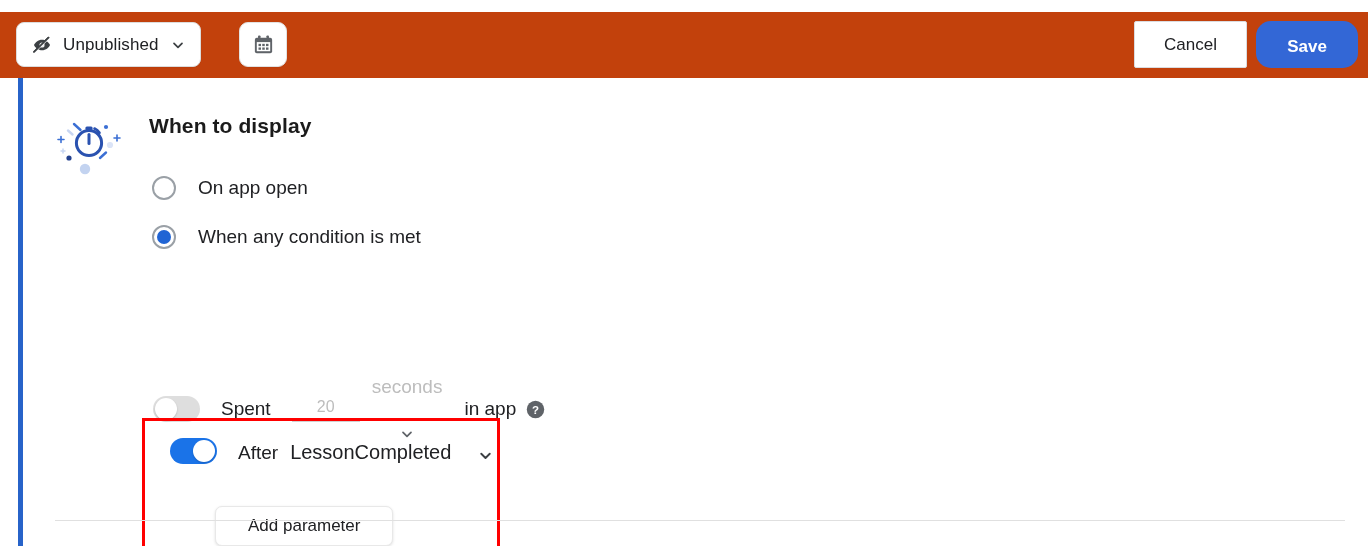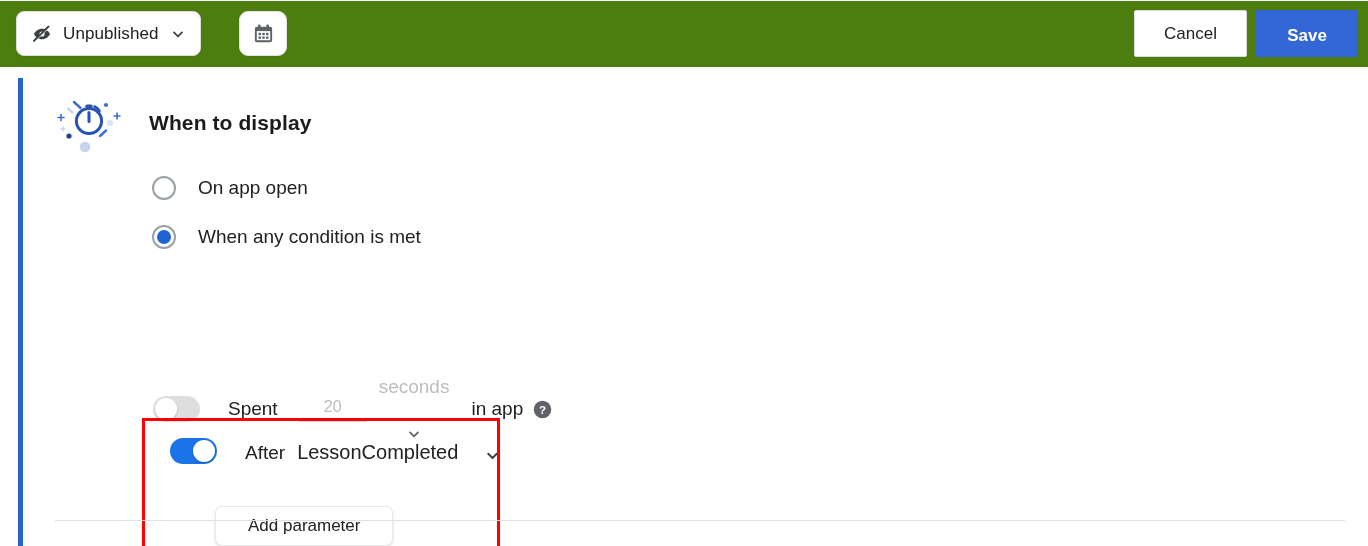--- a/index.html
+++ b/index.html
@@ -12,24 +12,24 @@
     background: #ffffff;
     font-family: "Liberation Sans", sans-serif;
     overflow: hidden;
     position: relative;
   }
 
   
   .topbar {
     position: absolute;
     left: 0;
-    top: 1px;
+    top: 12px;
     width: 1368px;
     height: 66px;
-    background: #4d7c0f;
+    background: #c2410c;
     box-sizing: border-box;
   }
 
   .status-button {
     position: absolute;
     left: 16px;
     top: 10px;
     height: 45px;
     display: flex;
     align-items: center;
@@ -97,21 +97,21 @@
     padding: 0;
   }
   .save-button {
     position: absolute;
     left: 1256px;
     top: 9px;
     width: 102px;
     height: 47px;
     background: #3367d6;
     border: none;
-    border-radius: 1px;
+    border-radius: 15px;
     font-family: "Liberation Sans", sans-serif;
     font-size: 17px;
     font-weight: bold;
     color: #ffffff;
     cursor: pointer;
     padding: 16px;
   }
 
   
   .card {
@@ -128,23 +128,23 @@
     top: 0;
     width: 5px;
     height: 468px;
     background: #2763c9;
   }
 
   
   .section-header {
     position: absolute;
     left: 52px;
-    top: 14px;
-    display: flex;
-    align-items: center;
+    top: 36px;
+    display: flex;
+    align-items: flex-start;
   }
   .stopwatch-wrap {
     width: 74px;
     height: 62px;
     position: relative;
   }
   .stopwatch-icon {
     position: absolute;
     left: 0;
     top: 0;
@@ -229,21 +229,21 @@
     border-radius: 50%;
     background: #ffffff;
     box-shadow: 0 1px 2px rgba(0,0,0,0.18);
   }
   .toggle.off .knob { left: 2px; }
   .toggle.on  .knob { left: 23px; }
 
   .cond-text {
     font-size: 19px;
     color: #202124;
-    margin-left: 28px;
+    margin-left: 21px;
     white-space: nowrap;
   }
 
   .num-input {
     width: 68px;
     margin-left: 21px;
     border: none;
     border-bottom: 1px solid #d2d2d2;
     background: transparent;
     font-family: "Liberation Sans", sans-serif;

